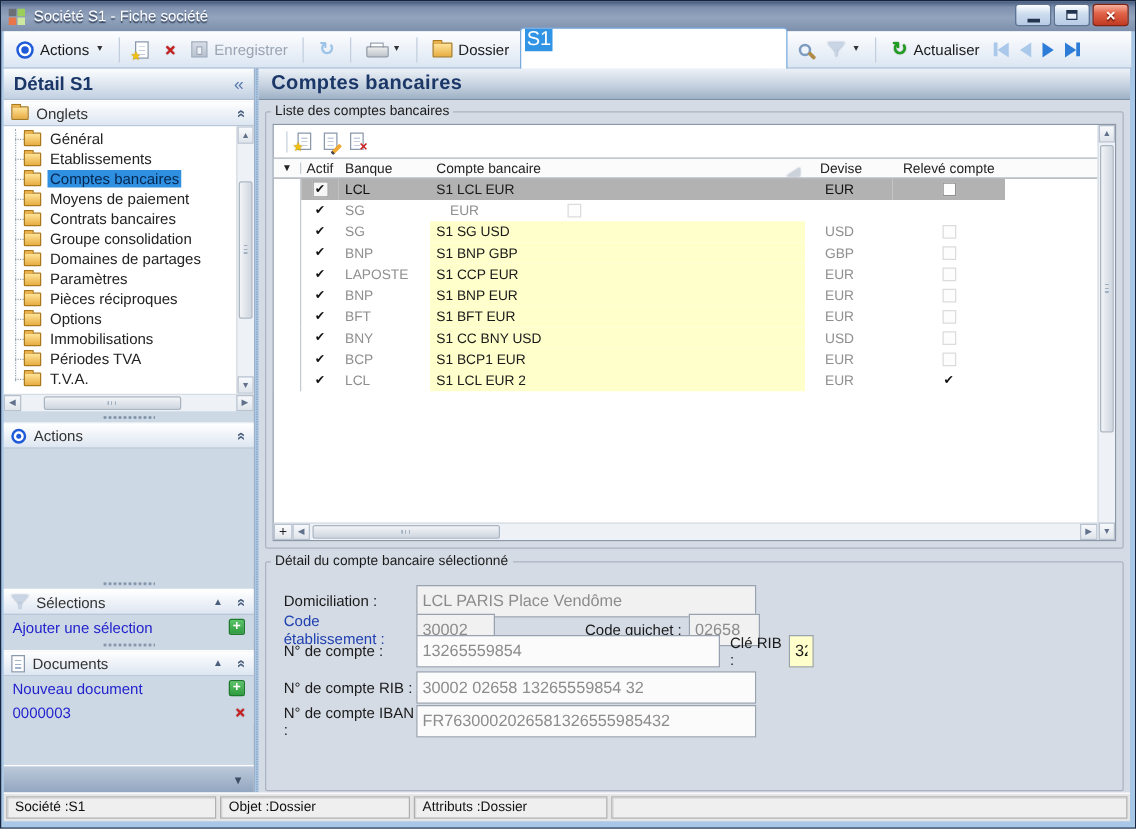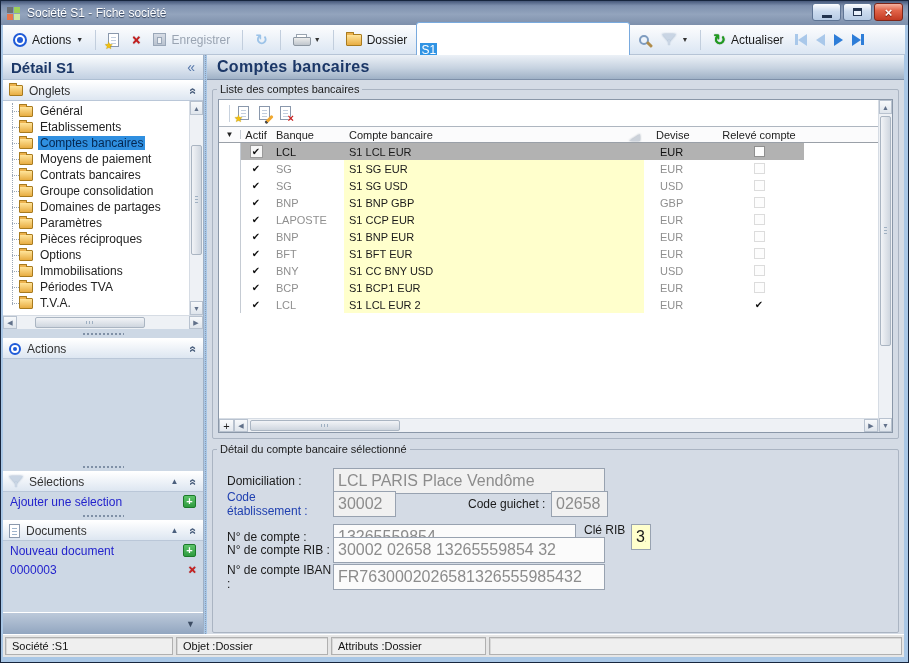--- a/index.html
+++ b/index.html
@@ -51,21 +51,21 @@
   .printer-icon { width: 16px; height: 12px; position: relative; }
   .printer-icon::before { content: ""; position: absolute; left: 3px; top: 0; width: 9px; height: 4px; background: #fff; border: 1px solid #9aa4b0; }
   .printer-icon::after { content: ""; position: absolute; left: 0; bottom: 0; width: 16px; height: 7px;
     background: linear-gradient(180deg,#ececec,#bfc6cd); border: 1px solid #8d97a2; border-radius: 1px 1px 2px 2px; }
   .folder-icon { width: 14px; height: 11px; background: linear-gradient(180deg,#ffe49a,#e8ad42); border: 1px solid #a97b1e; border-radius: 1px; position: relative; }
   .folder-icon::before { content: ""; position: absolute; top: -3px; left: -1px; width: 6px; height: 2px;
     background: #edb34f; border: 1px solid #a97b1e; border-bottom: none; border-radius: 1px 1px 0 0; }
   .toolbar .folder-icon { width: 16px; height: 12px; }
 
   .search-box { width: 214px; height: 36px; background: #fff; border: 1px solid #79aade; border-radius: 3px;
-    display: flex; align-items: flex-end; padding: 0 3px; font-size: 12px; }
+    display: flex; align-items: flex-start; padding: 0 3px; font-size: 16px; }
   .search-box .sel { background: #3194e4; color: #fff; padding: 0 1px; }
 
   .mag-icon { width: 10px; height: 10px; border: 2px solid #7e9cc0; border-radius: 50%; position: relative; background: #eef4fb; }
   .mag-icon::after { content: ""; position: absolute; width: 7px; height: 3px; background: #b08c4a; transform: rotate(45deg);
     right: -6px; bottom: -3px; border-radius: 1px; }
   .funnel-icon { position: relative; width: 14px; height: 13px; }
   .funnel-icon::before { content: ""; position: absolute; left: 0; top: 1px; border-left: 7px solid transparent; border-right: 7px solid transparent; border-top: 8px solid #c9d5e4; filter: drop-shadow(0 0 1px #8aa0bc); }
   .funnel-icon::after { content: ""; position: absolute; left: 6px; top: 7px; width: 2px; height: 5px; background: #c9d5e4; box-shadow: 0 0 1px #8aa0bc; }
   .refresh-icon { color: #1f9e1f; font-size: 15px; font-weight: bold; line-height: 15px; text-shadow: 0 0 1px #0c5c0c; }
 
@@ -184,21 +184,21 @@
   .add-row-btn { width: 15px; display: flex; align-items: center; justify-content: center; font-size: 11px; color: #222;
     background: linear-gradient(180deg,#fafbfc,#e3e8ee); border: 1px solid #b8c2cf; }
   .list-hscroll .scroll-btn { width: 14px; }
   .list-hscroll .track { flex: 1; position: relative; }
 
   
   .drow { position: absolute; left: 14px; height: 19px; display: flex; align-items: center; }
   .dlabel { width: 106px; font-size: 12px; color: #1a1a1a; flex: 0 0 auto; }
   .dlabel.blue { color: #2040b0; }
   .dinput { height: 18px; border: 1px solid #98a2b0; font-family: "Liberation Sans","DejaVu Sans",sans-serif;
-    font-size: 16px; color: #8c8c8c; padding: 12px 4px; background: #f1f1f1; }
+    font-size: 13px; color: #8c8c8c; padding: 12px 4px; background: #f1f1f1; }
   .dinput.white { background: #fbfbfb; }
   .dinput.yellow { background: #ffffcc; color: #1a1a1a; }
 
   
   .statusbar { position: absolute; left: 2px; right: 4px; bottom: 5px; height: 23px; background: #e6e6e6;
     border-top: 1px solid #fff; display: flex; align-items: stretch; padding: 2px 2px; gap: 3px; }
   .status-cell { border: 1px solid #b0b0b0; background: #efefef; display: flex; align-items: center; padding: 0 6px;
     font-size: 11px; color: #111; box-shadow: inset 1px 1px 0 #d8d8d8; }
   .sc1 { width: 168px; } .sc2 { width: 152px; } .sc3 { width: 155px; } .sc4 { flex: 1; }
 </style>
@@ -481,21 +481,20 @@
                   <div class="cb"></div>
                 </div>
                 <div class="c-fill"></div>
               </div>
               <div class="trow">
                 <div class="c-marker"></div>
                 <div class="c-actif">
                   <div class="check">✔</div>
                 </div>
                 <div class="c-banque">SG</div>
-                <div class="c-compte">S1 SG EUR</div>
                 <div class="c-devise">EUR</div>
                 <div class="c-releve">
                   <div class="cb"></div>
                 </div>
                 <div class="c-fill"></div>
               </div>
               <div class="trow">
                 <div class="c-marker"></div>
                 <div class="c-actif">
                   <div class="check">✔</div>
@@ -626,21 +625,21 @@
         <span class="dlabel">Domiciliation :</span>
         <input class="dinput" style="width: 272px;" readonly="" value="LCL PARIS Place Vendôme">
       </div>
       <div class="drow" style="top:39px">
         <span class="dlabel blue">Code établissement :</span>
         <input class="dinput" style="width: 63px;" readonly="" value="30002">
         <span style="width:72px"></span>
         <span class="dlabel" style="width:83px">Code guichet :</span>
         <input class="dinput" style="width: 57px;" readonly="" value="02658">
       </div>
-      <div class="drow" style="top:72px">
+      <div class="drow" style="top:56px">
         <span class="dlabel">N° de compte :</span>
         <input class="dinput white" style="width: 243px;" readonly="" value="13265559854">
         <span style="width:8px"></span>
         <span class="dlabel" style="width:44px;margin-right:3px">Clé RIB :</span>
         <input class="dinput yellow" style="width: 20px;" readonly="" value="32">
       </div>
       <div class="drow" style="top:85px">
         <span class="dlabel">N° de compte RIB :</span>
         <input class="dinput white" style="width: 272px;" readonly="" value="30002 02658 13265559854 32">
       </div>

